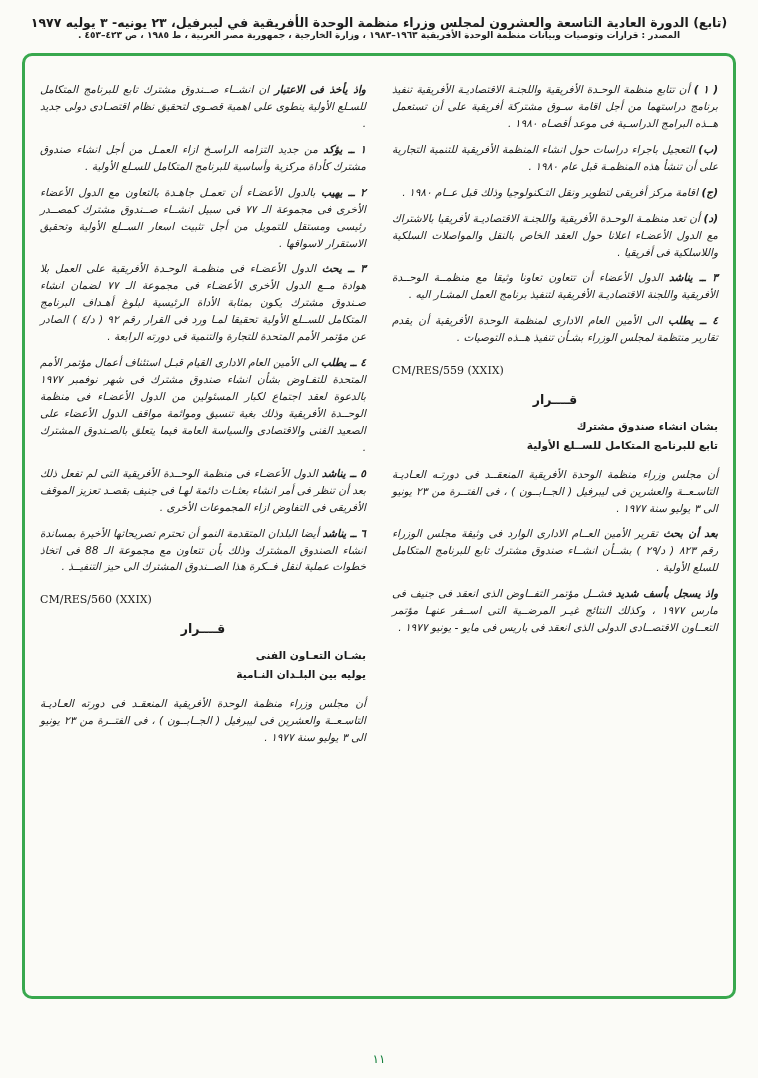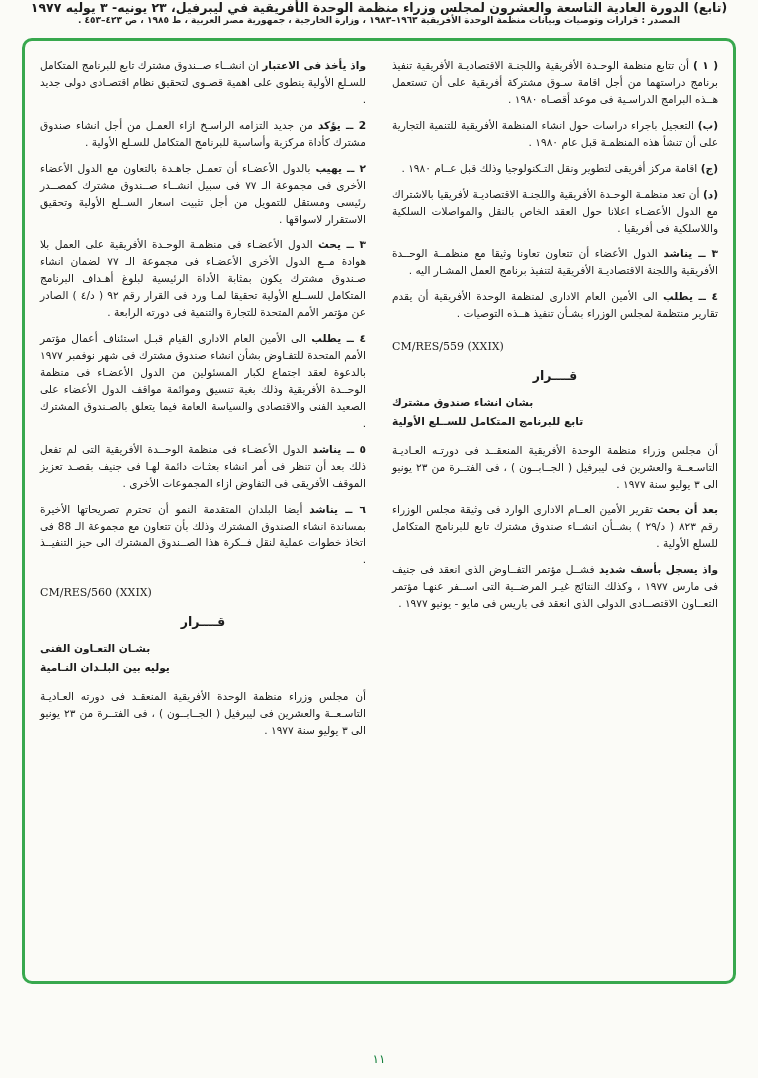--- a/index.html
+++ b/index.html
@@ -5,44 +5,44 @@
   * { box-sizing: border-box; }
   html, body { margin: 0; padding: 0; }
   body {
     width: 758px; height: 1078px;
     background: #fbfbf7;
     color: #1c1c1c;
     font-family: "DejaVu Sans", sans-serif;
     position: relative;
     overflow: hidden;
   }
-  .header { text-align: center; direction: rtl; }
+  .header { padding-top: 15px; text-align: center; direction: rtl; }
   .header-line1 { font-size: 12.5px; font-weight: 700; letter-spacing: 0.1px; }
   .header-line2 { font-size: 9px; font-weight: 700; color: #222; }
 
   .content-frame {
     margin: 13px auto 0;
     width: 714px; height: 946px;
     border: 3px solid #38a84e;
     border-radius: 10px;
     padding: 16px 15px 8px;
     overflow: hidden;
   }
   .columns { display: flex; direction: rtl; gap: 26px; height: 100%; }
   .col { flex: 1 1 0; font-size: 10.6px; line-height: 1.6; text-align: justify; direction: rtl; }
 
-  .para { margin: 0 0 9px; }
+  .para { margin: 9px 0 9px; font-style: italic; }
   .para .lead { font-weight: 700; }
   .ref {
     direction: ltr; text-align: left;
     font-family: "DejaVu Serif", serif;
     font-size: 11px; margin: 16px 0 10px;
   }
   .res-title { text-align: center; font-weight: 700; font-size: 12.5px; margin: 2px 0 8px; }
-  .res-subtitle { text-align: left; font-weight: 700; margin: 0 0 2px; }
+  .res-subtitle { text-align: right; font-weight: 700; margin: 0 0 2px; }
   .subtitle-block { margin-bottom: 12px; }
 
   .page-number {
     position: absolute; bottom: 12px; left: 0; right: 0;
     text-align: center; font-size: 12px; color: #15803d;
   }
 </style>
 </head>
 <body style="background: rgb(251, 251, 247); color: rgb(28, 28, 28);">
 
@@ -72,21 +72,21 @@
           <div class="res-subtitle">تابع للبرنامج المتكامل للســلع الأولية</div>
         </div>
 
         <p class="para"><span>أن مجلس وزراء منظمة الوحدة الأفريقية المنعقــد فى دورتـه العـاديـة التاسـعــة والعشرين فى ليبرفيل ( الجــابــون ) ، فى الفتــرة من ٢٣ يونيو الى ٣ يوليو سنة ١٩٧٧ .</span></p>
         <p class="para"><span class="lead">بعد أن بحث</span><span> تقرير الأمين العــام الادارى الوارد فى وثيقة مجلس الوزراء رقم ٨٢٣ ( د/٢٩ ) بشــأن انشــاء صندوق مشترك تابع للبرنامج المتكامل للسلع الأولية .</span></p>
         <p class="para"><span class="lead">واذ يسجل بأسف شديد</span><span> فشــل مؤتمر التفــاوض الذى انعقد فى جنيف فى مارس ١٩٧٧ ، وكذلك النتائج غيـر المرضــية التى اســفر عنهـا مؤتمر التعــاون الاقتصــادى الدولى الذى انعقد فى باريس فى مايو - يونيو ١٩٧٧ .</span></p>
       </div>
 
       <div class="col">
         <p class="para"><span class="lead">واذ يأخذ فى الاعتبار</span><span> ان انشــاء صــندوق مشترك تابع للبرنامج المتكامل للسـلع الأولية ينطوى على اهمية قصـوى لتحقيق نظام اقتصـادى دولى جديد .</span></p>
-        <p class="para"><span class="lead">2 ــ يؤكد</span><span> من جديد التزامه الراسـخ ازاء العمـل من أجل انشاء صندوق مشترك كأداة مركزية وأساسية للبرنامج المتكامل للسـلع الأولية .</span></p>
+        <p class="para"><span class="lead">١ ــ يؤكد</span><span> من جديد التزامه الراسـخ ازاء العمـل من أجل انشاء صندوق مشترك كأداة مركزية وأساسية للبرنامج المتكامل للسـلع الأولية .</span></p>
         <p class="para"><span class="lead">٢ ــ يهيب</span><span> بالدول الأعضـاء أن تعمـل جاهـدة بالتعاون مع الدول الأعضاء الأخرى فى مجموعة الـ ٧٧ فى سبيل انشــاء صــندوق مشترك كمصــدر رئيسى ومستقل للتمويل من أجل تثبيت اسعار الســلع الأولية وتحقيق الاستقرار لاسواقها .</span></p>
         <p class="para"><span class="lead">٣ ــ يحث</span><span> الدول الأعضـاء فى منظمـة الوحـدة الأفريقية على العمل بلا هوادة مــع الدول الأخرى الأعضـاء فى مجموعة الـ ٧٧ لضمان انشاء صـندوق مشترك يكون بمثابة الأداة الرئيسية لبلوغ أهـداف البرنامج المتكامل للســلع الأولية تحقيقا لمـا ورد فى القرار رقم ٩٢ ( د/٤ ) الصادر عن مؤتمر الأمم المتحدة للتجارة والتنمية فى دورته الرابعة .</span></p>
         <p class="para"><span class="lead">٤ ــ يطلب</span><span> الى الأمين العام الادارى القيام قبـل استئناف أعمال مؤتمر الأمم المتحدة للتفـاوض بشأن انشاء صندوق مشترك فى شهر نوفمبر ١٩٧٧ بالدعوة لعقد اجتماع لكبار المسئولين من الدول الأعضـاء فى منظمة الوحــدة الأفريقية وذلك بغية تنسيق وموائمة مواقف الدول الأعضاء على الصعيد الفنى والاقتصادى والسياسة العامة فيما يتعلق بالصـندوق المشترك .</span></p>
         <p class="para"><span class="lead">٥ ــ يناشد</span><span> الدول الأعضـاء فى منظمة الوحــدة الأفريقية التى لم تفعل ذلك بعد أن تنظر فى أمر انشاء بعثـات دائمة لهـا فى جنيف بقصـد تعزيز الموقف الأفريقى فى التفاوض ازاء المجموعات الأخرى .</span></p>
         <p class="para"><span class="lead">٦ ــ يناشد</span><span> أيضا البلدان المتقدمة النمو أن تحترم تصريحاتها الأخيرة بمساندة انشاء الصندوق المشترك وذلك بأن تتعاون مع مجموعة الـ 88 فى اتخاذ خطوات عملية لنقل فــكرة هذا الصــندوق المشترك الى حيز التنفيــذ .</span></p>
 
         <div class="ref">CM/RES/560 (XXIX)</div>
 
         <div class="res-title">قــــرار</div>
         <div class="subtitle-block">

